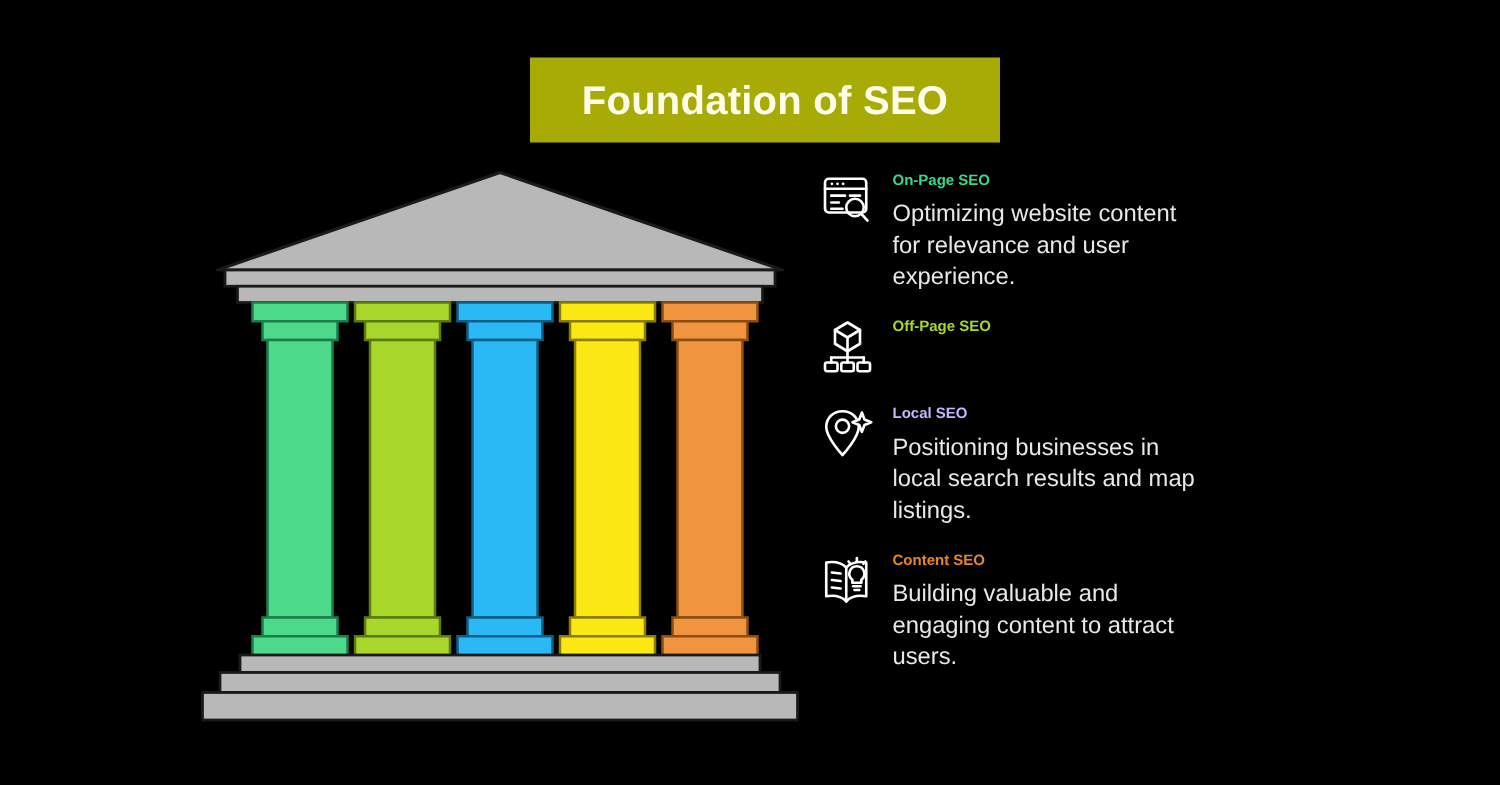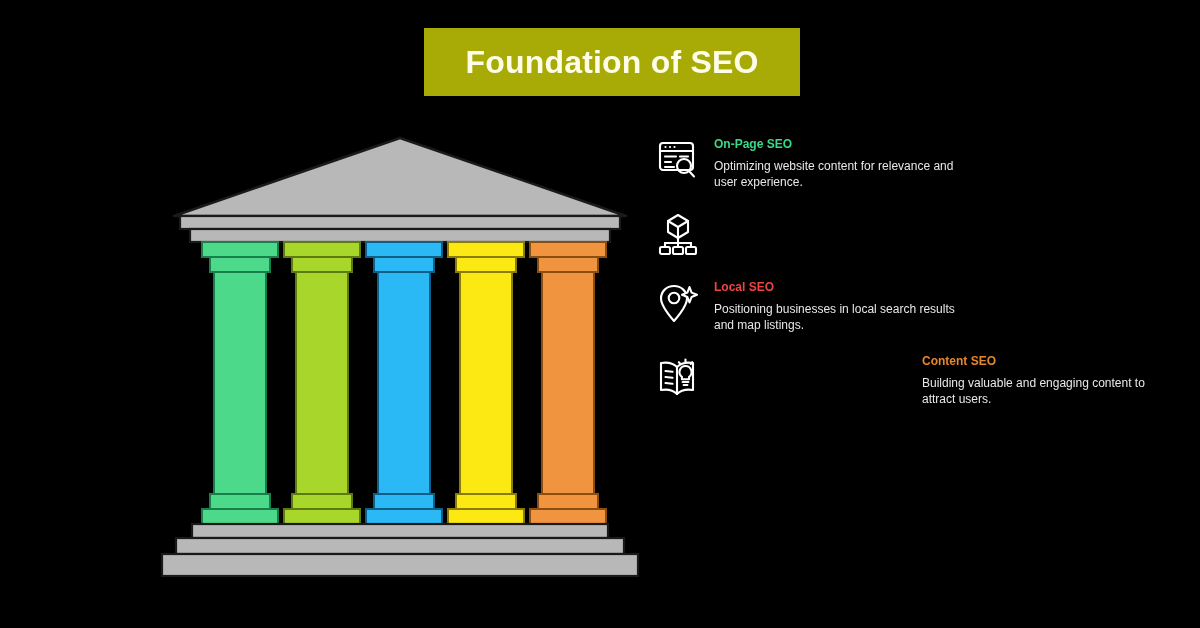--- a/index.html
+++ b/index.html
@@ -7,21 +7,21 @@
   body {
     width:1200px; height:628px;
     font-family:"Liberation Sans", sans-serif;
     position:relative; overflow:hidden;
     background:#000000;
   }
 
   
   #title-banner {
     position:absolute;
-    left:424px; top:28px;
+    left:424px; top:46px;
     width:376px; height:68px;
     background:#a8ab06;
     display:flex; align-items:center; justify-content:center;
   }
   #title-banner .title-text {
     color:#fdfde8;
     font-size:32px;
     font-weight:bold;
     letter-spacing:.2px;
     white-space:nowrap;
@@ -35,38 +35,38 @@
   #seo-list {
     position:absolute;
     left:652px; top:134px;
     width:520px;
   }
   .seo-item {
     display:flex;
     align-items:flex-start;
     margin-bottom:17px;
   }
-  .seo-item:last-child { margin-bottom:0;justify-content:space-between; }
+  .seo-item:last-child { margin-bottom:0; }
   .seo-icon {
     flex:0 0 auto;
     width:52px; height:52px;
     margin-right:10px;
     display:flex; align-items:center; justify-content:center;
   }
   .seo-icon svg { display:block; }
   .seo-body { padding-top:4px; }
   .seo-heading {
     font-size:12px;
     font-weight:bold;
     line-height:1.1;
     margin-bottom:8px;
   }
   .seo-desc {
     color:#e8e8e8;
-    font-size:12px;
+    font-size:19px;
     line-height:1.32;
     max-width:250px;
   }
 </style>
 </head>
 <body>
 
 <div id="title-banner">
   <span class="title-text">Foundation of SEO</span>
 </div>
@@ -165,34 +165,35 @@
         <line x1="10" y1="32" x2="36" y2="32"></line>
         <line x1="10" y1="32" x2="10" y2="36"></line>
         <line x1="23" y1="32" x2="23" y2="36"></line>
         <line x1="36" y1="32" x2="36" y2="36"></line>
         <rect x="5" y="36" width="10" height="7" rx="1.6"></rect>
         <rect x="18" y="36" width="10" height="7" rx="1.6"></rect>
         <rect x="31" y="36" width="10" height="7" rx="1.6"></rect>
       </svg>
     </div>
     <div class="seo-body">
+      <div class="seo-heading" style="color:#a9d62b">Off-Page SEO</div>
     </div>
   </div>
 
 
   <div class="seo-item">
     <div class="seo-icon">
       <svg width="46" height="46" viewBox="0 0 46 46" fill="none" stroke="#ffffff" stroke-width="2.1" stroke-linecap="round" stroke-linejoin="round">
         <path d="M19 6 C11.5 6 6 11.5 6 18.5 C6 27 19 41 19 41 C19 41 32 27 32 18.5 C32 11.5 26.5 6 19 6 Z"></path>
         <circle cx="19" cy="18" r="5.3"></circle>
         <path d="M34.5 7 L36.6 12.6 L42 14.8 L36.6 17 L34.5 22.5 L32.4 17 L27 14.8 L32.4 12.6 Z" fill="#000" stroke="#fff"></path>
       </svg>
     </div>
     <div class="seo-body">
-      <div class="seo-heading" style="color:#ef4444">Local SEO</div>
+      <div class="seo-heading" style="color:#c4b5fd">Local SEO</div>
       <div class="seo-desc">Positioning businesses in local search results and map listings.</div>
     </div>
   </div>
 
   <div class="seo-item">
     <div class="seo-icon">
       <svg width="46" height="46" viewBox="0 0 46 46" fill="none" stroke="#ffffff" stroke-width="2.1" stroke-linecap="round" stroke-linejoin="round">
         <path d="M22 13 C18 9 12 8 6 9 V36 C12 35 18 36 22 40"></path>
         <path d="M22 13 C26 9 32 8 38 9 V36 C32 35 26 36 22 40"></path>
         <line x1="22" y1="13" x2="22" y2="40"></line>

